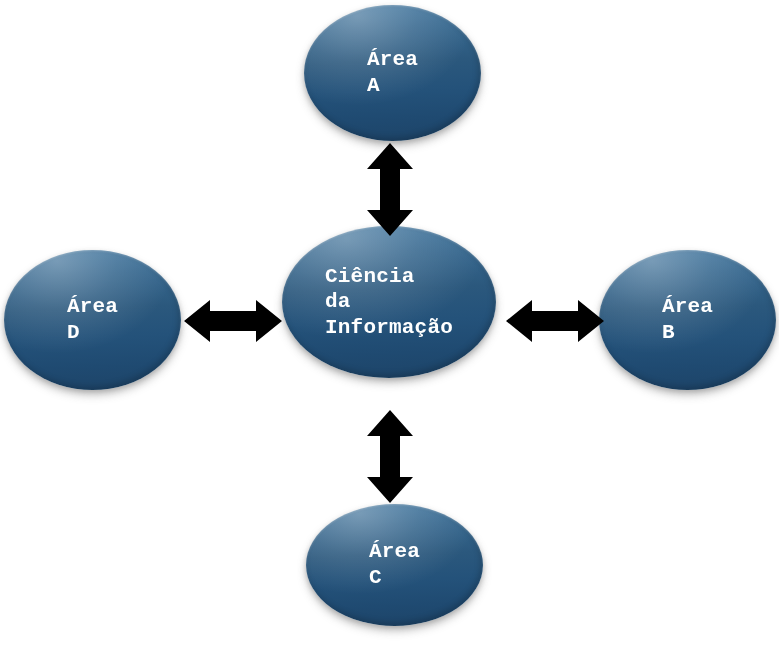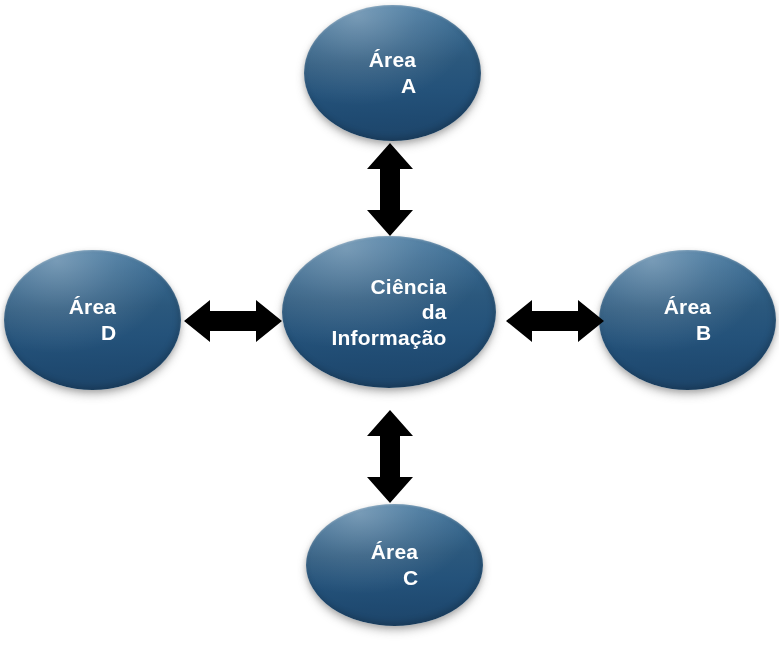--- a/index.html
+++ b/index.html
@@ -19,58 +19,59 @@
     overflow: hidden;
   }
 
   
   .node {
     position: absolute;
     border-radius: 50%;
     display: flex;
     align-items: center;
     justify-content: center;
-    text-align: right;
+    text-align: left;
     box-sizing: border-box;
     
     background:
       radial-gradient(ellipse 120% 120% at 30% 8%,
           rgba(255,255,255,0.30) 0%,
           rgba(255,255,255,0.12) 28%,
           rgba(255,255,255,0.00) 55%),
       linear-gradient(178deg,
           #43779f 0%,
           #37688f 18%,
           #2b587d 42%,
           #24527a 62%,
           #1f4a71 82%,
           #1d4468 100%);
     box-shadow:
       0 5px 9px rgba(120,120,120,0.45),
       0 2px 4px rgba(120,120,120,0.30),
       inset 0 1px 2px rgba(255,255,255,0.22),
       inset -2px -3px 6px rgba(0,0,0,0.18);
+    font-family: Liberation Mono, monospace;
   }
   .node-label {
     color: #ffffff;
     font-weight: bold;
     line-height: 1.22;
     letter-spacing: 0.2px;
     user-select: none;
     white-space: pre-line;
   }
   .node-outer .node-label { font-size: 21px; }
   .node-center .node-label { font-size: 21px; }
 
   
   .node-top    { left: 304px; top: 5px;   width: 177px; height: 136px; }
   .node-bottom { left: 306px; top: 504px; width: 177px; height: 122px; }
   .node-left   { left: 4px;   top: 250px; width: 177px; height: 140px; }
   .node-right  { left: 599px; top: 250px; width: 177px; height: 140px; }
-  .node-center { left: 282px; top: 236px; width: 214px; height: 152px; }
+  .node-center { left: 282px; top: 226px; width: 214px; height: 152px; }
 
   
   .arrow {
     position: absolute;
   }
   .arrow svg { display: block; }
   .arrow-top    { left: 362px; top: 142px; }
   .arrow-bottom { left: 362px; top: 409px; }
   .arrow-left   { left: 183px; top: 296px; }
   .arrow-right  { left: 505px; top: 296px; }

